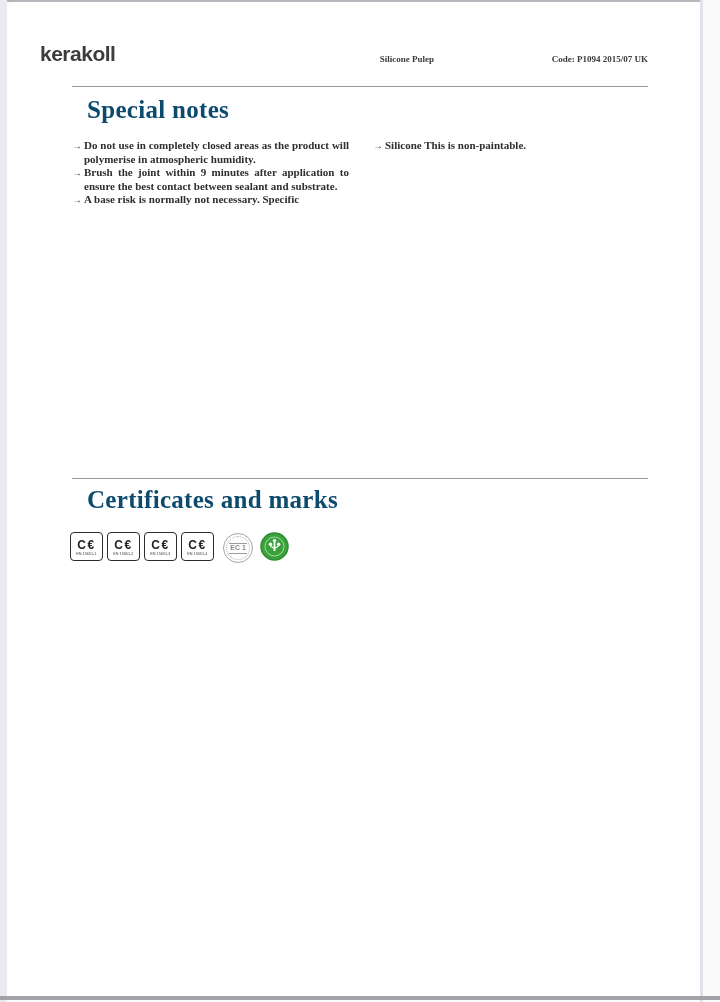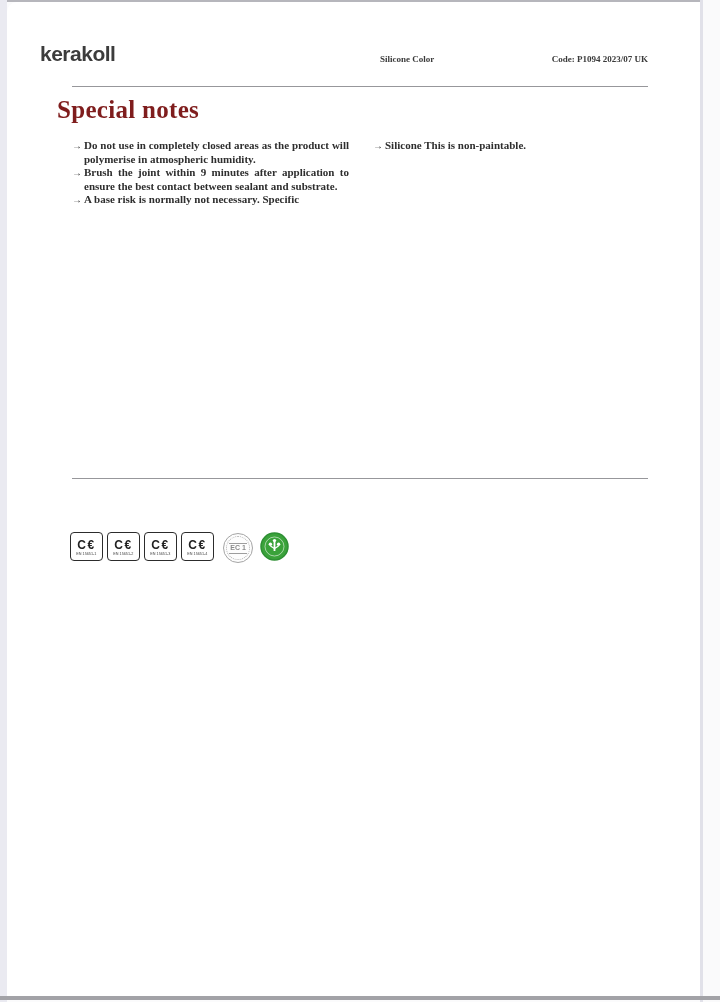--- a/index.html
+++ b/index.html
@@ -33,22 +33,22 @@
   }
   .doc-code{
     position:absolute;right:52px;top:52px;
     font-size:9px;color:#3a3a3a;font-weight:600;
   }
   .rule{position:absolute;left:65px;width:576px;height:1px;background:#97979b;}
   .rule-1{top:84px;}
   .rule-2{top:476px;}
 
   .section-heading{
-    position:absolute;left:50px;
-    font-size:25px;font-weight:600;color:#7f1d1d;letter-spacing:0.3px;
+    position:absolute;left:80px;
+    font-size:25px;font-weight:600;color:#0c4a6e;letter-spacing:0.3px;
   }
   .heading-1{top:94px;}
   .heading-2{top:484px;}
 
   .notes{
     position:absolute;left:65px;top:137px;width:578px;
     display:flex;gap:24px;
   }
   .notes .col{width:277px;}
   .note-item{
@@ -102,22 +102,22 @@
 
 <div class="edge edge-top"></div>
 <div class="edge edge-left"></div>
 <div class="edge edge-right"></div>
 <div class="edge edge-far-right"></div>
 <div class="edge edge-bottom"></div>
 
 <div class="page">
 
   <div class="brand">kerakoll</div>
-  <div class="doc-title">Silicone Color</div>
-  <div class="doc-code">Code: P1094 2023/07 UK</div>
+  <div class="doc-title">Silicone Pulep</div>
+  <div class="doc-code">Code: P1094 2015/07 UK</div>
 
   <div class="rule rule-1"></div>
 
   <div class="section-heading heading-1">Special notes</div>
 
   <div class="notes">
     <div class="col">
       <div class="note-item">
         <span class="marker">→</span>
         <span>Do not use in completely closed areas as the product will polymerise in atmospheric humidity.</span>
@@ -134,20 +134,21 @@
     <div class="col">
       <div class="note-item">
         <span class="marker">→</span>
         <span>Silicone This is non-paintable.</span>
       </div>
     </div>
   </div>
 
   <div class="rule rule-2"></div>
 
+  <div class="section-heading heading-2">Certificates and marks</div>
 
   <div class="marks-row">
 
     <div class="ce-block">
       <span class="ce-glyph">C€</span>
       <span class="ce-standard">EN 15651-1</span>
     </div>
     <div class="ce-block">
       <span class="ce-glyph">C€</span>
       <span class="ce-standard">EN 15651-2</span>

